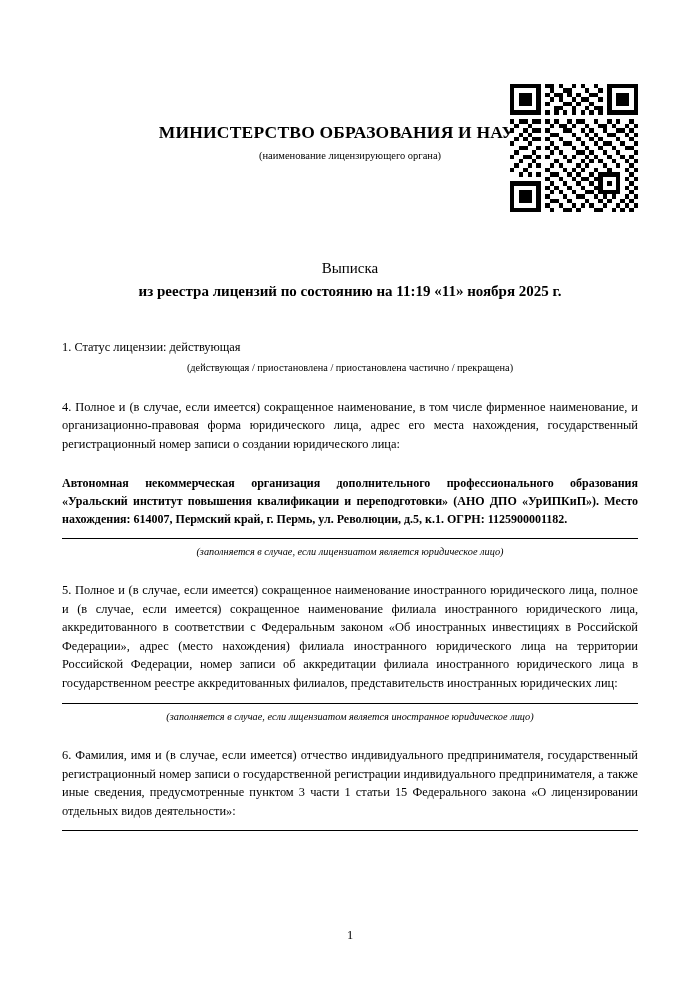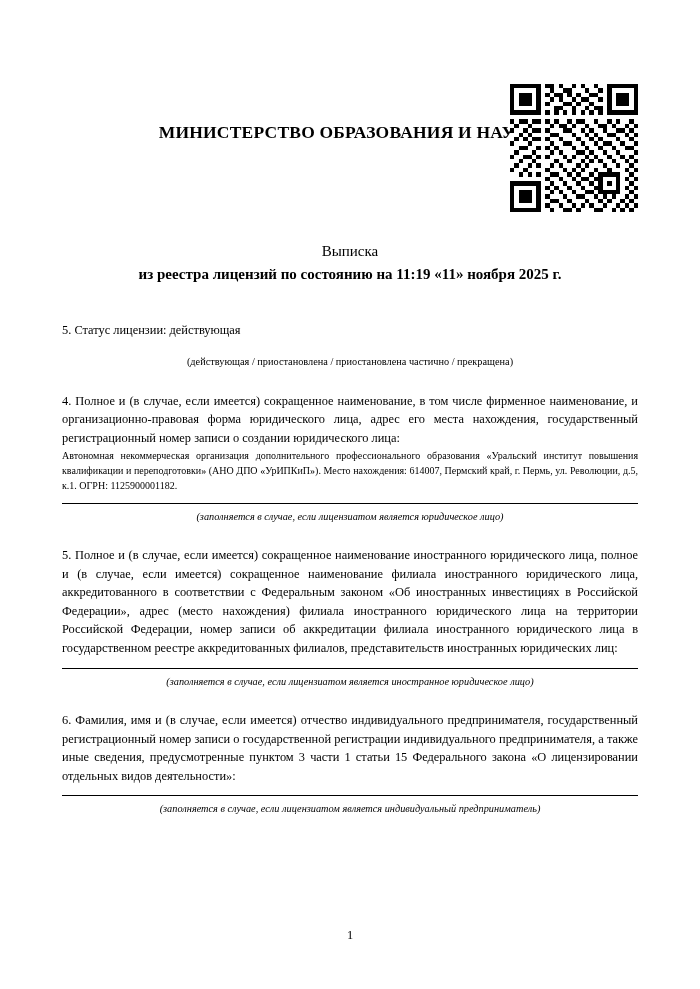--- a/index.html
+++ b/index.html
@@ -57,28 +57,29 @@
   .section {
     margin-top: 22px;
     font-size: 12.4px;
     line-height: 1.5;
     text-align: justify;
   }
   .section.first { margin-top: 34px; }
   .caption {
     text-align: center;
     font-size: 10.3px;
-    margin-top: 15px;
+    margin-top: 4px;
   }
   .caption.tight { margin-top: 5px; font-style: italic; }
   .body-block {
-    margin-top: 0;
-    font-size: 10px;
+    margin-top: 20px;
+    font-size: 12px;
     line-height: 1.5;
     text-align: justify;
+    font-weight: bold;
   }
   .rule {
     border: none;
     border-top: 1px solid #000;
     margin: 10px 0 0 0;
     height: 0;
   }
   .page-number {
     position: absolute;
     bottom: 46px;
@@ -371,29 +372,30 @@
           <rect x="20" y="28" width="1" height="1"></rect>
         <rect x="23" y="28" width="1" height="1"></rect>
           <rect x="25" y="28" width="1" height="1"></rect>
         <rect x="27" y="28" width="1" height="1"></rect>
       </g>
     </svg>
   </div>
 
   <div class="header">
     <div class="header-line">МИНИСТЕРСТВО ОБРАЗОВАНИЯ И НАУКИ</div>
+    <div class="header-sub">(наименование лицензирующего органа)</div>
   </div>
 
   <div class="doc-title">
     <span>Выписка</span>
     <span class="t2">из реестра лицензий по состоянию на 11:19 «11» ноября 2025 г.</span>
   </div>
 
   <div class="section first">
-    <div>5. Статус лицензии: действующая</div>
+    <div>1. Статус лицензии: действующая</div>
     <div class="caption">(действующая / приостановлена / приостановлена частично / прекращена)</div>
   </div>
 
 
 
   <div class="section">
     <div>4. Полное и (в случае, если имеется) сокращенное наименование, в том числе фирменное наименование, и организационно-правовая форма юридического лица, адрес его места нахождения, государственный регистрационный номер записи о создании юридического лица:</div>
     <div class="body-block">Автономная некоммерческая организация дополнительного профессионального образования «Уральский институт повышения квалификации и переподготовки» (АНО ДПО «УрИПКиП»). Место нахождения: 614007, Пермский край, г. Пермь, ул. Революции, д.5, к.1. ОГРН: 1125900001182.</div>
     <hr class="rule">
     <div class="caption tight">(заполняется в случае, если лицензиатом является юридическое лицо)</div>
@@ -401,18 +403,17 @@
 
   <div class="section">
     <div>5. Полное и (в случае, если имеется) сокращенное наименование иностранного юридического лица, полное и (в случае, если имеется) сокращенное наименование филиала иностранного юридического лица, аккредитованного в соответствии с Федеральным законом «Об иностранных инвестициях в Российской Федерации», адрес (место нахождения) филиала иностранного юридического лица на территории Российской Федерации, номер записи об аккредитации филиала иностранного юридического лица в государственном реестре аккредитованных филиалов, представительств иностранных юридических лиц:</div>
     <hr class="rule">
     <div class="caption tight">(заполняется в случае, если лицензиатом является иностранное юридическое лицо)</div>
   </div>
 
   <div class="section">
     <div>6. Фамилия, имя и (в случае, если имеется) отчество индивидуального предпринимателя, государственный регистрационный номер записи о государственной регистрации индивидуального предпринимателя, а также иные сведения, предусмотренные пунктом 3 части 1 статьи 15 Федерального закона «О лицензировании отдельных видов деятельности»:</div>
     <hr class="rule">
-    <div class="caption tight">(заполняется в случае, если лицензиатом является индивидуальный предприниматель)</div>
   </div>
 
 
   <div class="page-number">1</div>
 </div>
 
 </body></html>

